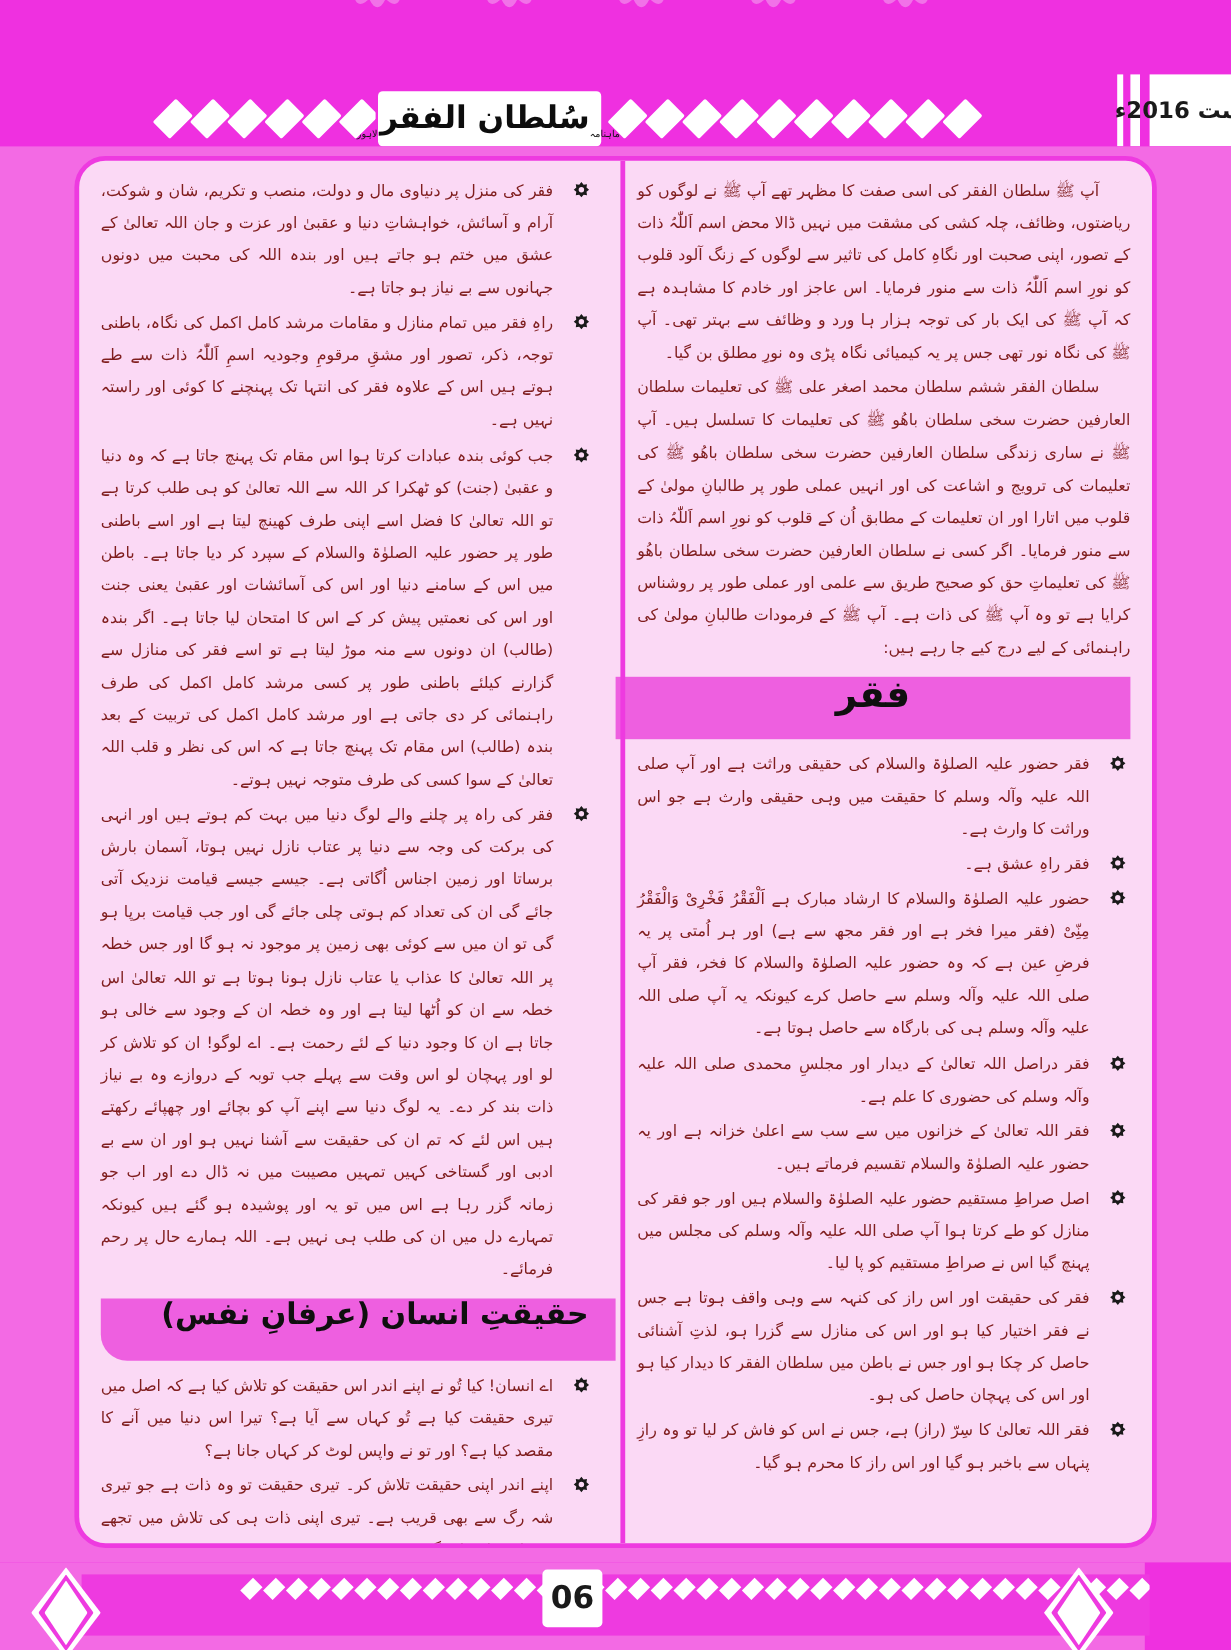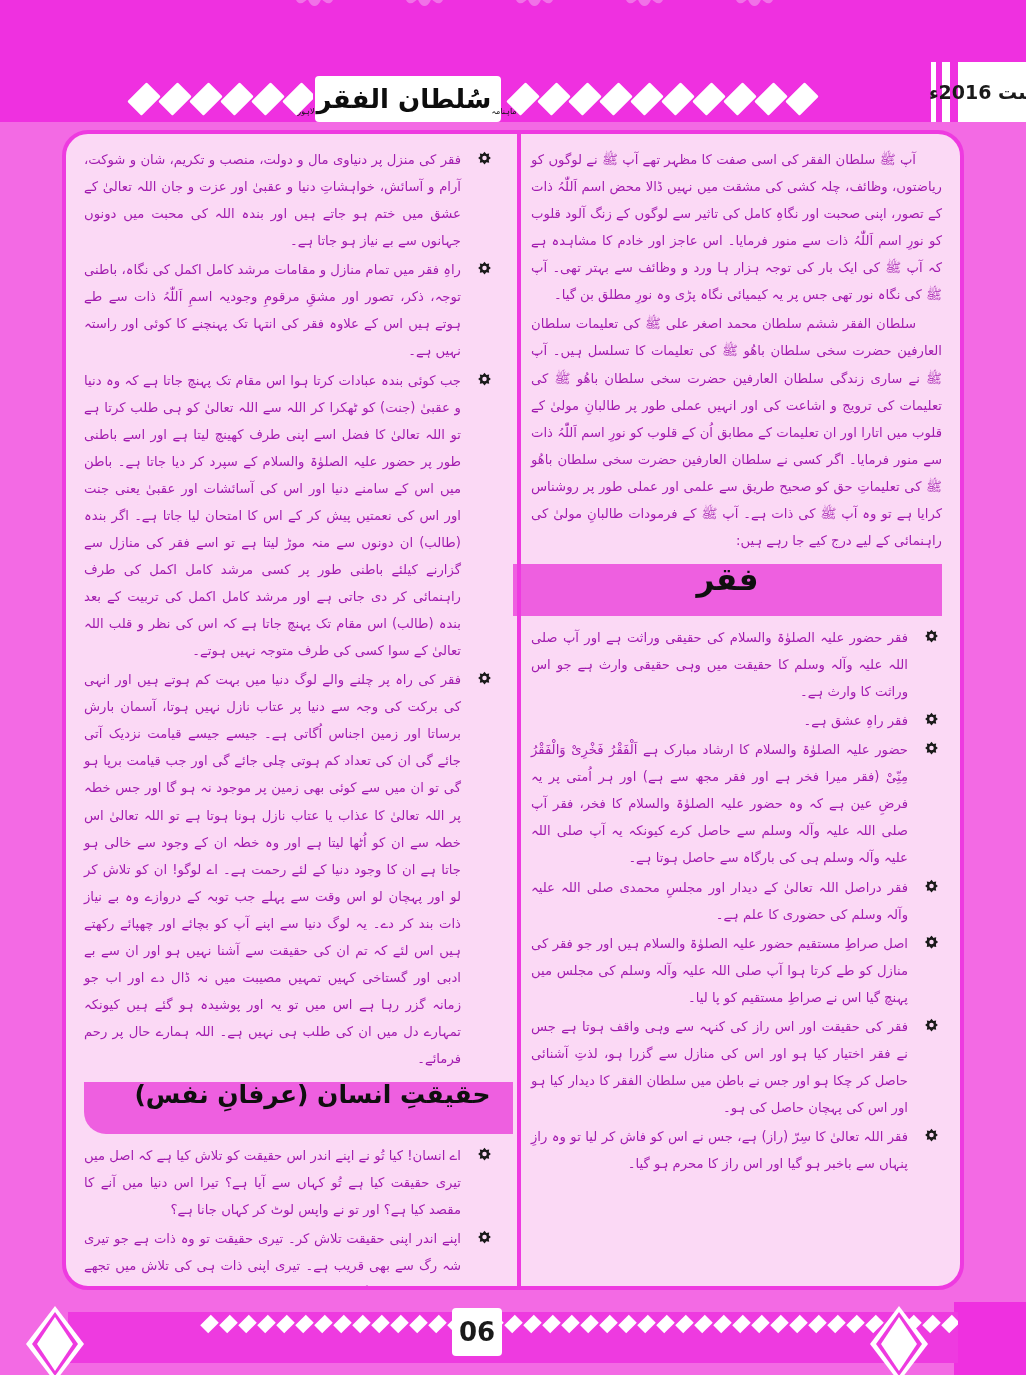--- a/index.html
+++ b/index.html
@@ -183,21 +183,21 @@
     width: 4px;
     background: #ee3ae0;
   }
 
   
   .para, .bullet-item {
     direction: rtl;
     text-align: justify;
     font-size: 13.2px;
     line-height: 2.05;
-    color: #a21caf;
+    color: #7f1d1d;
     font-family: "DejaVu Sans", sans-serif;
     margin-bottom: 2px;
   }
   .para { text-indent: 26px; }
   .bullet-item {
     position: relative;
     padding-right: 34px;
   }
   .bullet-item .para-in { display: inline; }
   .bmark {
@@ -449,20 +449,21 @@
           <span class="para-in">فقر دراصل اللہ تعالیٰ کے دیدار اور مجلسِ محمدی صلی اللہ علیہ وآلہ وسلم کی حضوری کا علم ہے۔</span>
         </div>
 
         <div class="bullet-item">
           <span class="bmark">
             <svg viewBox="0 0 24 24" width="17" height="17">
                 <path fill="currentColor" d="M12 1l2.6 3.1 4-.6-.6 4L21 10l-3 2.5.6 4-4-.6L12 19l-2.6-3.1-4 .6.6-4L3 10l3-2.5L5.4 3.5l4 .6z"></path>
                 <circle cx="12" cy="10" r="3.2" fill="#fbd9f5"></circle>
               </svg>
           </span>
+          <span class="para-in">فقر اللہ تعالیٰ کے خزانوں میں سے سب سے اعلیٰ خزانہ ہے اور یہ حضور علیہ الصلوٰۃ والسلام تقسیم فرماتے ہیں۔</span>
         </div>
 
         <div class="bullet-item">
           <span class="bmark">
             <svg viewBox="0 0 24 24" width="17" height="17">
                 <path fill="currentColor" d="M12 1l2.6 3.1 4-.6-.6 4L21 10l-3 2.5.6 4-4-.6L12 19l-2.6-3.1-4 .6.6-4L3 10l3-2.5L5.4 3.5l4 .6z"></path>
                 <circle cx="12" cy="10" r="3.2" fill="#fbd9f5"></circle>
               </svg>
           </span>
           <span class="para-in">اصل صراطِ مستقیم حضور علیہ الصلوٰۃ والسلام ہیں اور جو فقر کی منازل کو طے کرتا ہوا آپ صلی اللہ علیہ وآلہ وسلم کی مجلس میں پہنچ گیا اس نے صراطِ مستقیم کو پا لیا۔</span>

